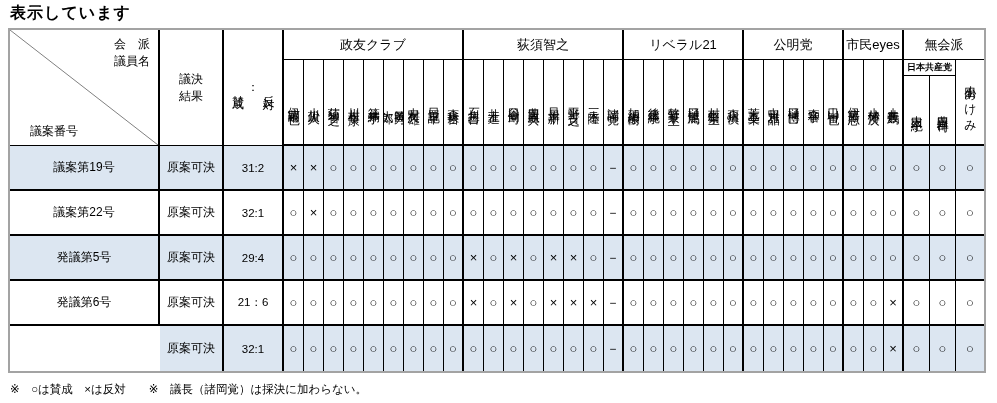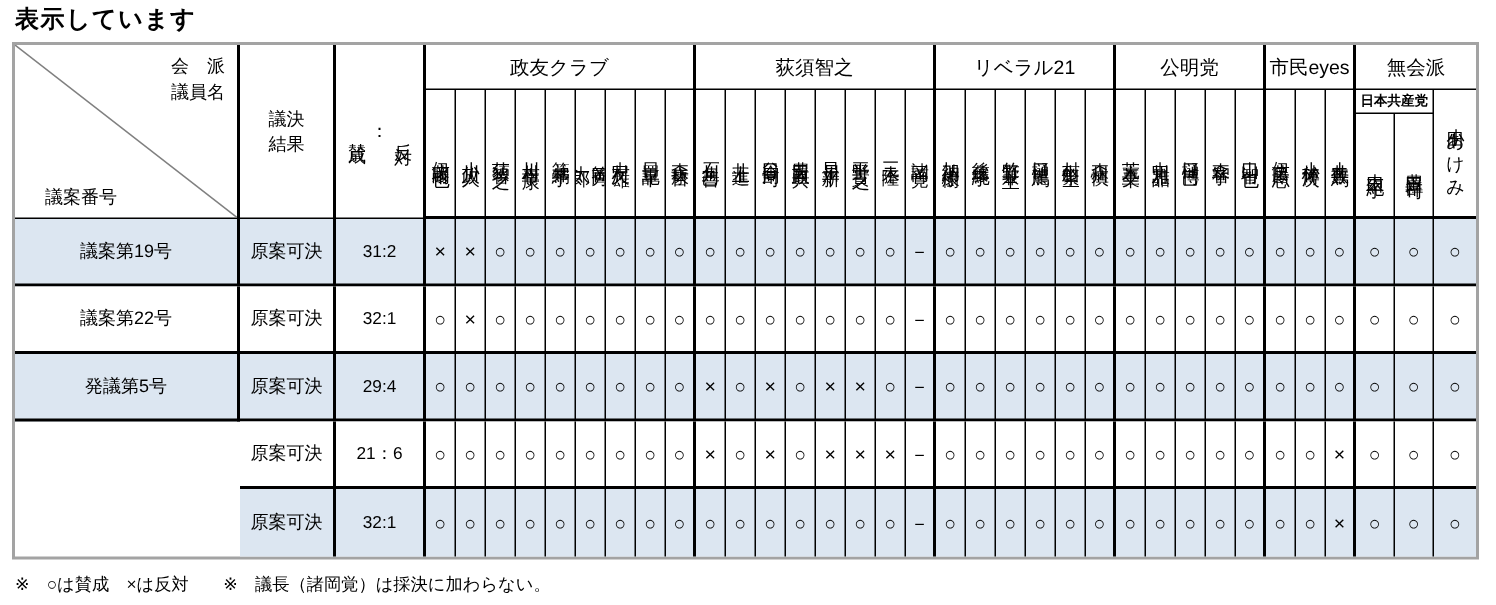--- a/index.html
+++ b/index.html
@@ -280,20 +280,21 @@
       <div class="c mark blue hb" style="grid-area: 6 / 28;">○</div>
       <div class="c mark blue hb" style="grid-area: 6 / 29;">○</div>
       <div class="c mark blue hb" style="grid-area: 6 / 30;">○</div>
       <div class="c mark blue hb hr" style="grid-area: 6 / 31;">○</div>
       <div class="c mark blue hb" style="grid-area: 6 / 32;">○</div>
       <div class="c mark blue hb" style="grid-area: 6 / 33;">○</div>
       <div class="c mark blue hb hr" style="grid-area: 6 / 34;">○</div>
       <div class="c mark blue hb" style="grid-area: 6 / 35;">○</div>
       <div class="c mark blue hb" style="grid-area: 6 / 36;">○</div>
       <div class="c mark blue hb nr" style="grid-area: 6 / 37;">○</div>
+      <div class="c bill hr hb" style="grid-area: 7 / 1;">発議第6号</div>
       <div class="c result hr hb" style="grid-area: 7 / 2;">原案可決</div>
       <div class="c ratio hr hb" style="grid-area: 7 / 3;">21：6</div>
       <div class="c mark hb" style="grid-area: 7 / 4;">○</div>
       <div class="c mark hb" style="grid-area: 7 / 5;">○</div>
       <div class="c mark hb" style="grid-area: 7 / 6;">○</div>
       <div class="c mark hb" style="grid-area: 7 / 7;">○</div>
       <div class="c mark hb" style="grid-area: 7 / 8;">○</div>
       <div class="c mark hb" style="grid-area: 7 / 9;">○</div>
       <div class="c mark hb" style="grid-area: 7 / 10;">○</div>
       <div class="c mark hb" style="grid-area: 7 / 11;">○</div>

